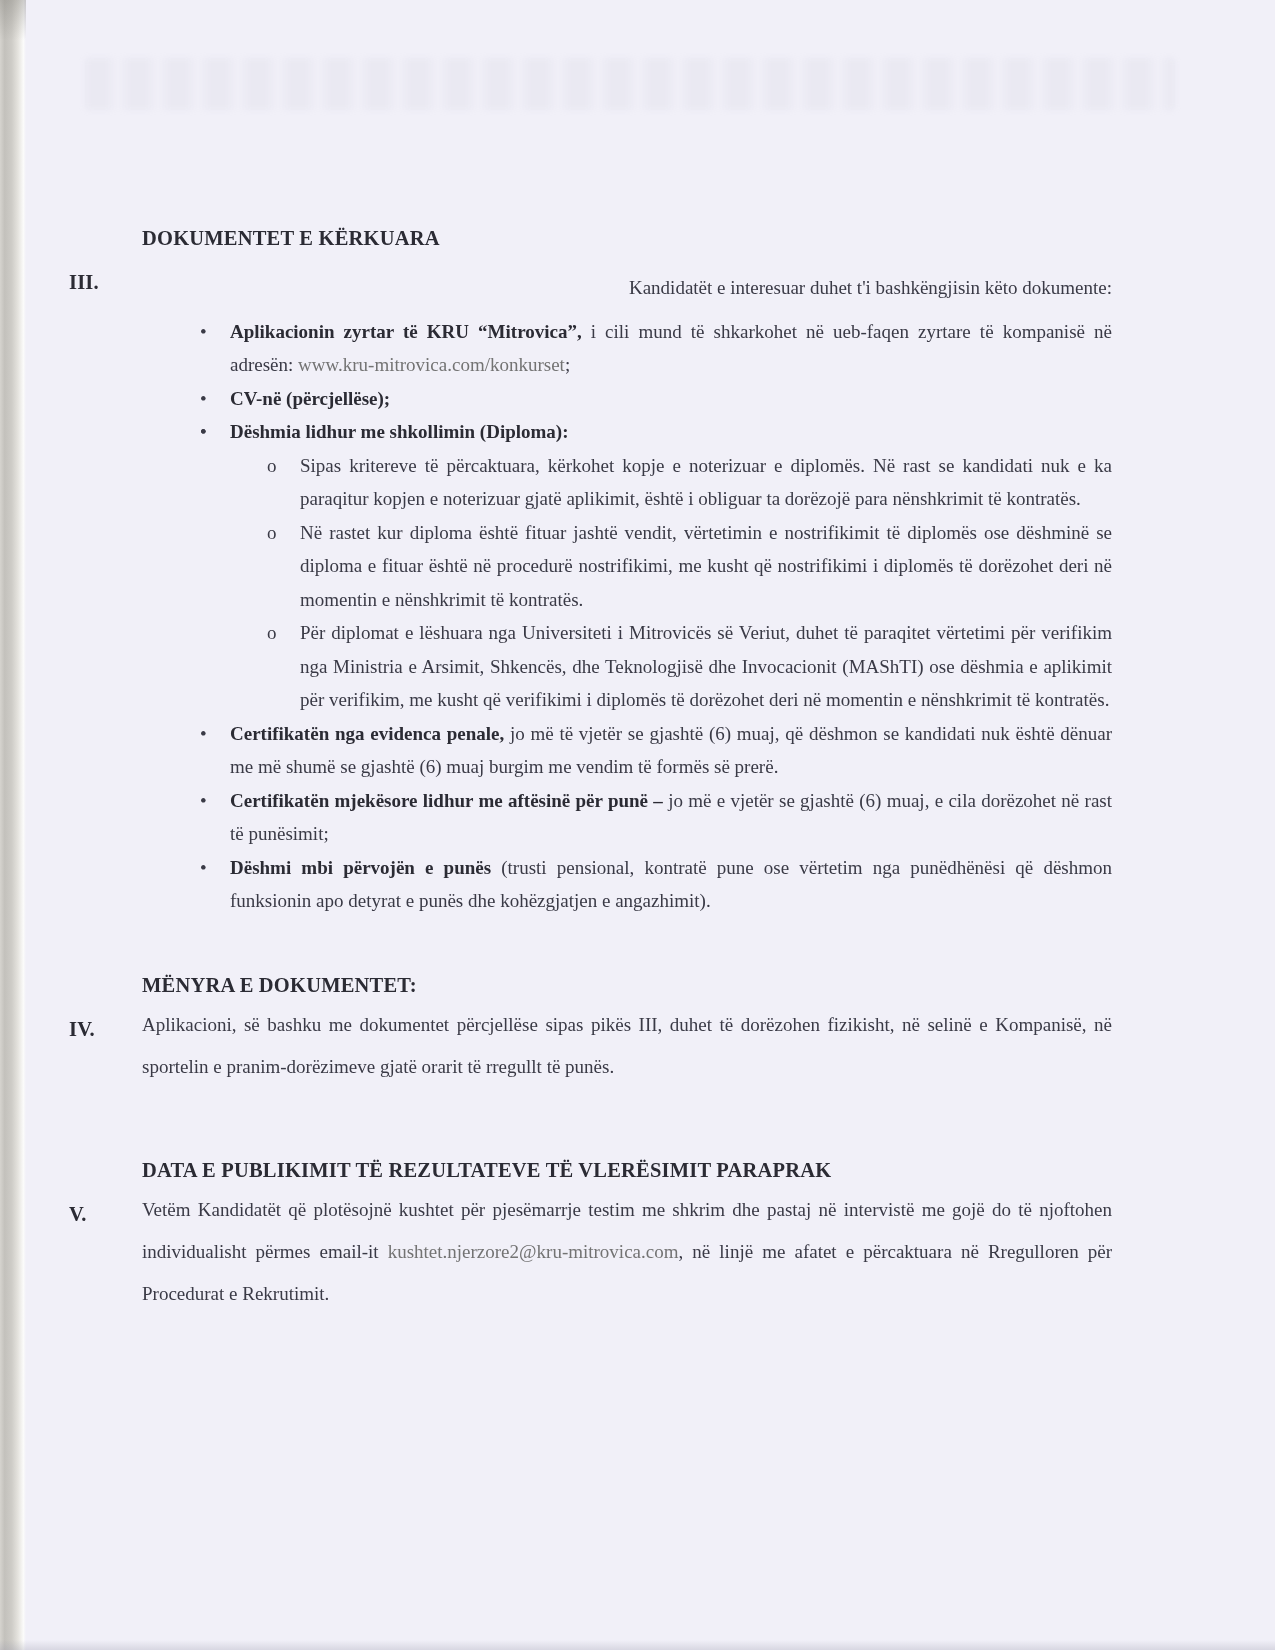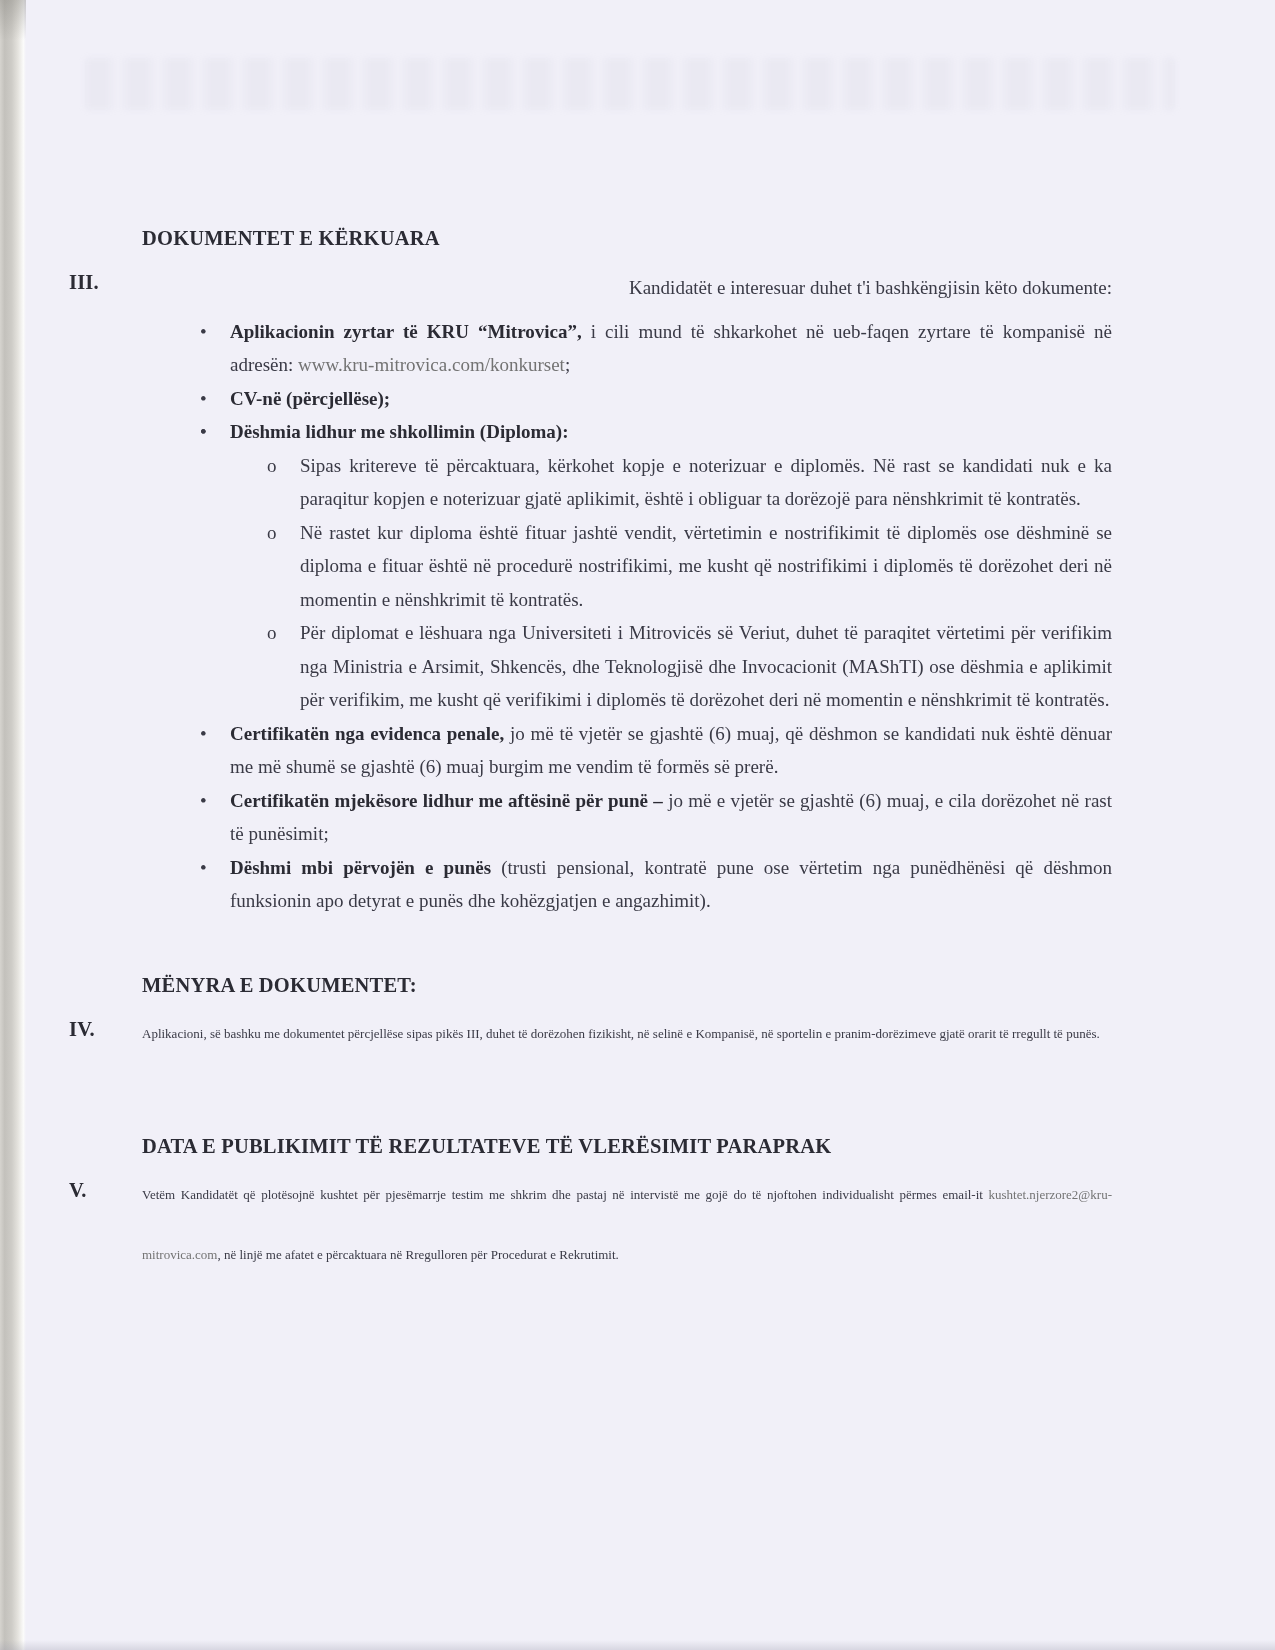--- a/index.html
+++ b/index.html
@@ -70,22 +70,22 @@
     text-align: justify;
   }
   ul.bullets li .marker {
     position: absolute; left: 0; top: 0;
   }
   ul.bullets li.sub { padding-left: 100px; }
   ul.bullets li.sub .marker { left: 67px; }
   b, .sec-head { color: #2b2b34; }
   .para {
     margin: 7px 0 0 0;
-    font-size: 13px;
-    line-height: 60px;
+    font-size: 19px;
+    line-height: 42px;
     text-align: justify;
   }
   .doclink {
     color: #737373;
     text-underline-offset: 3px;
     cursor: pointer;
   }
 </style>
 </head>
 <body>

